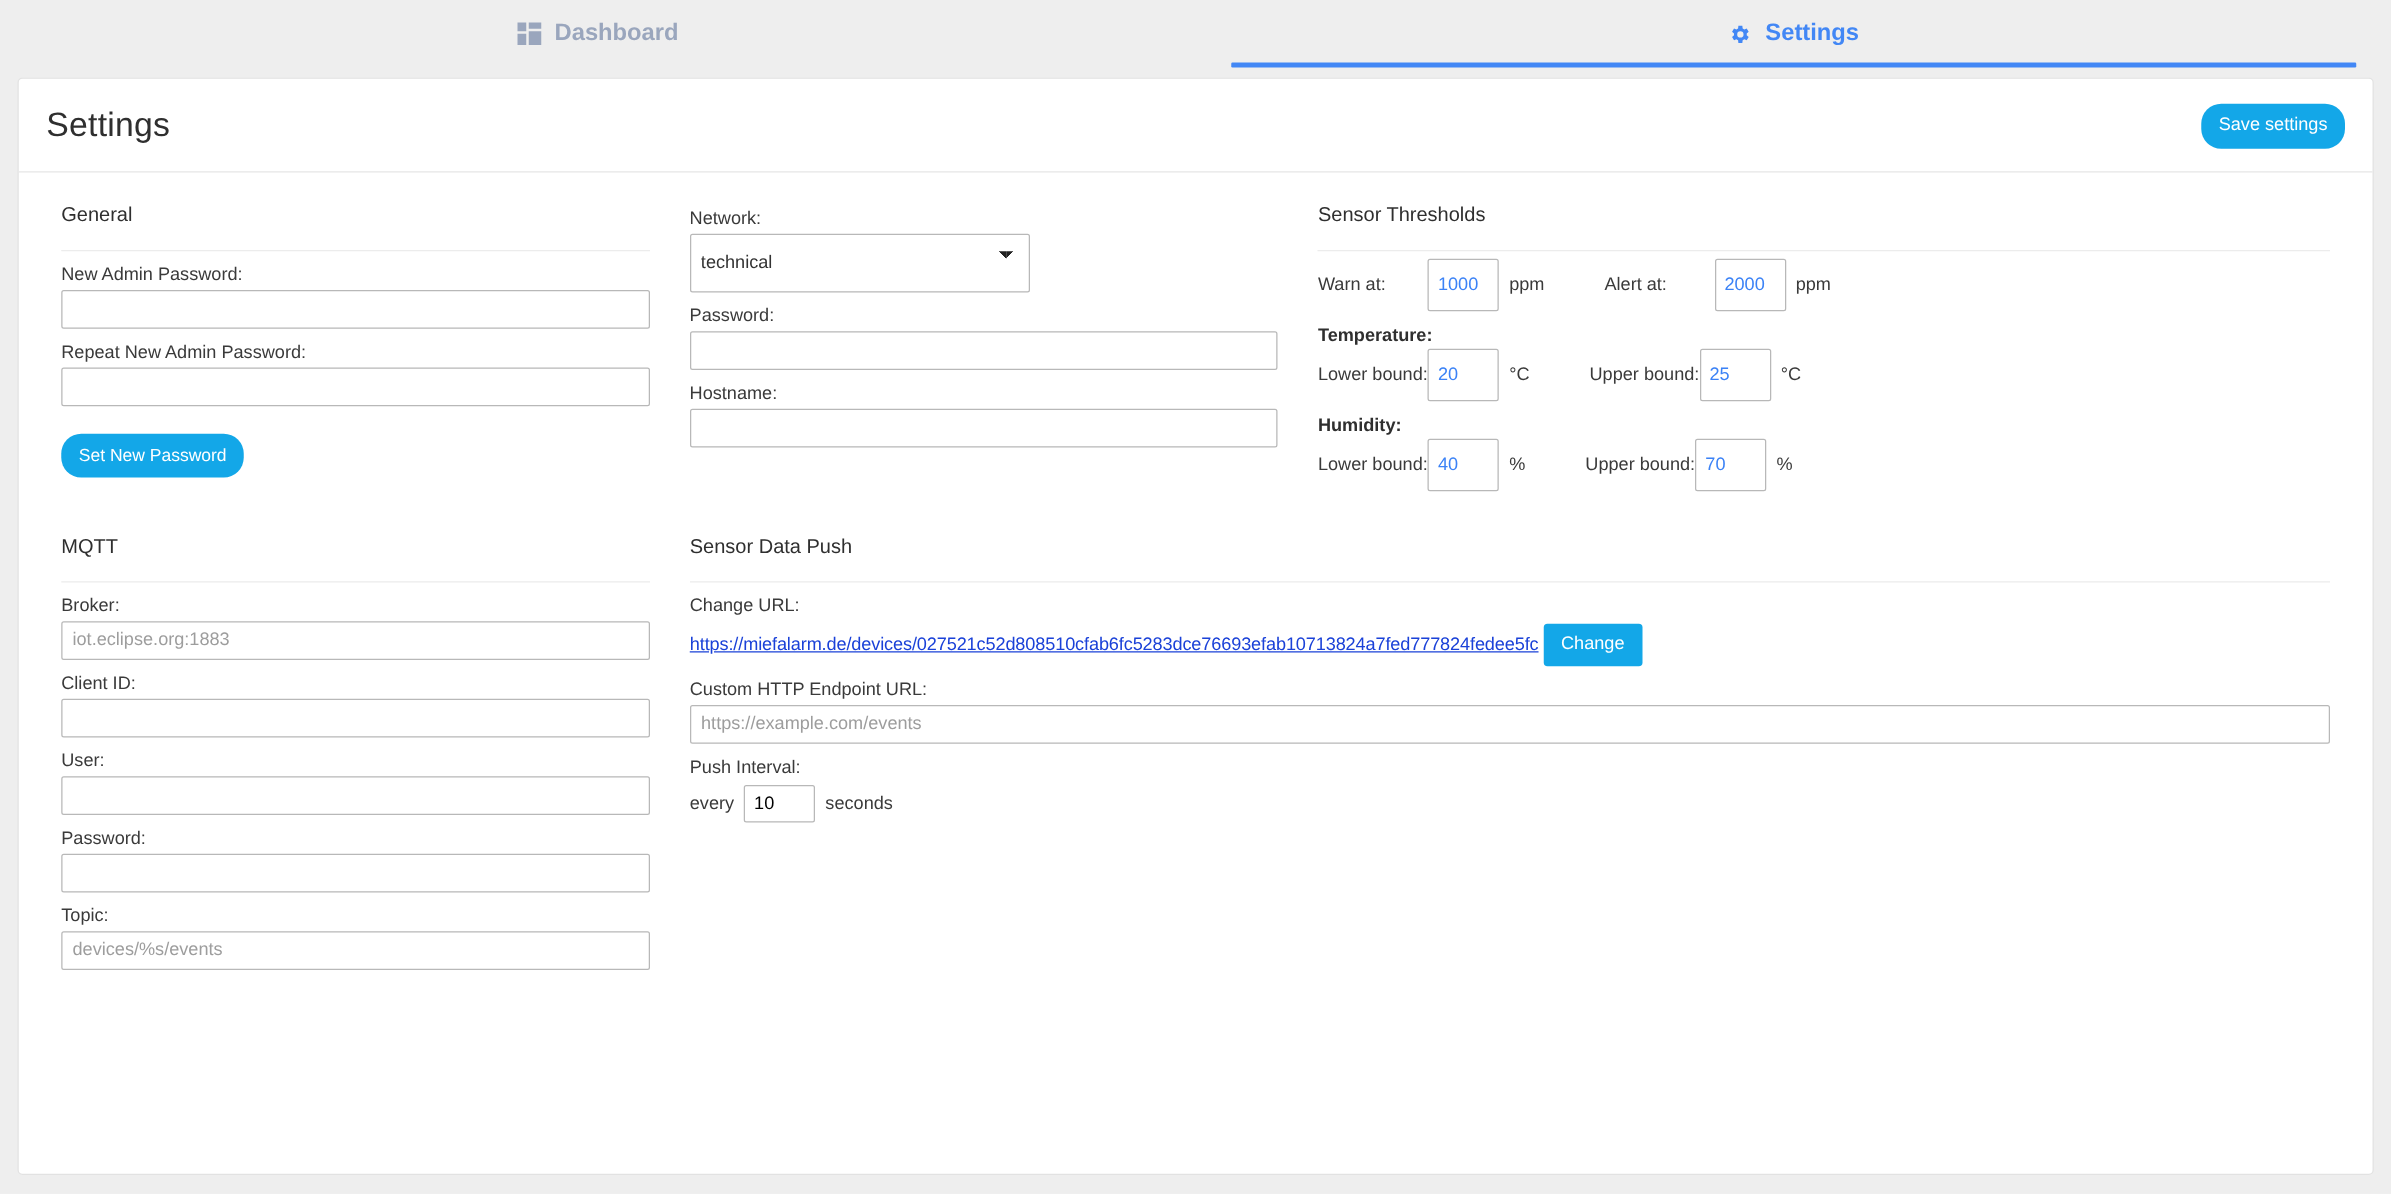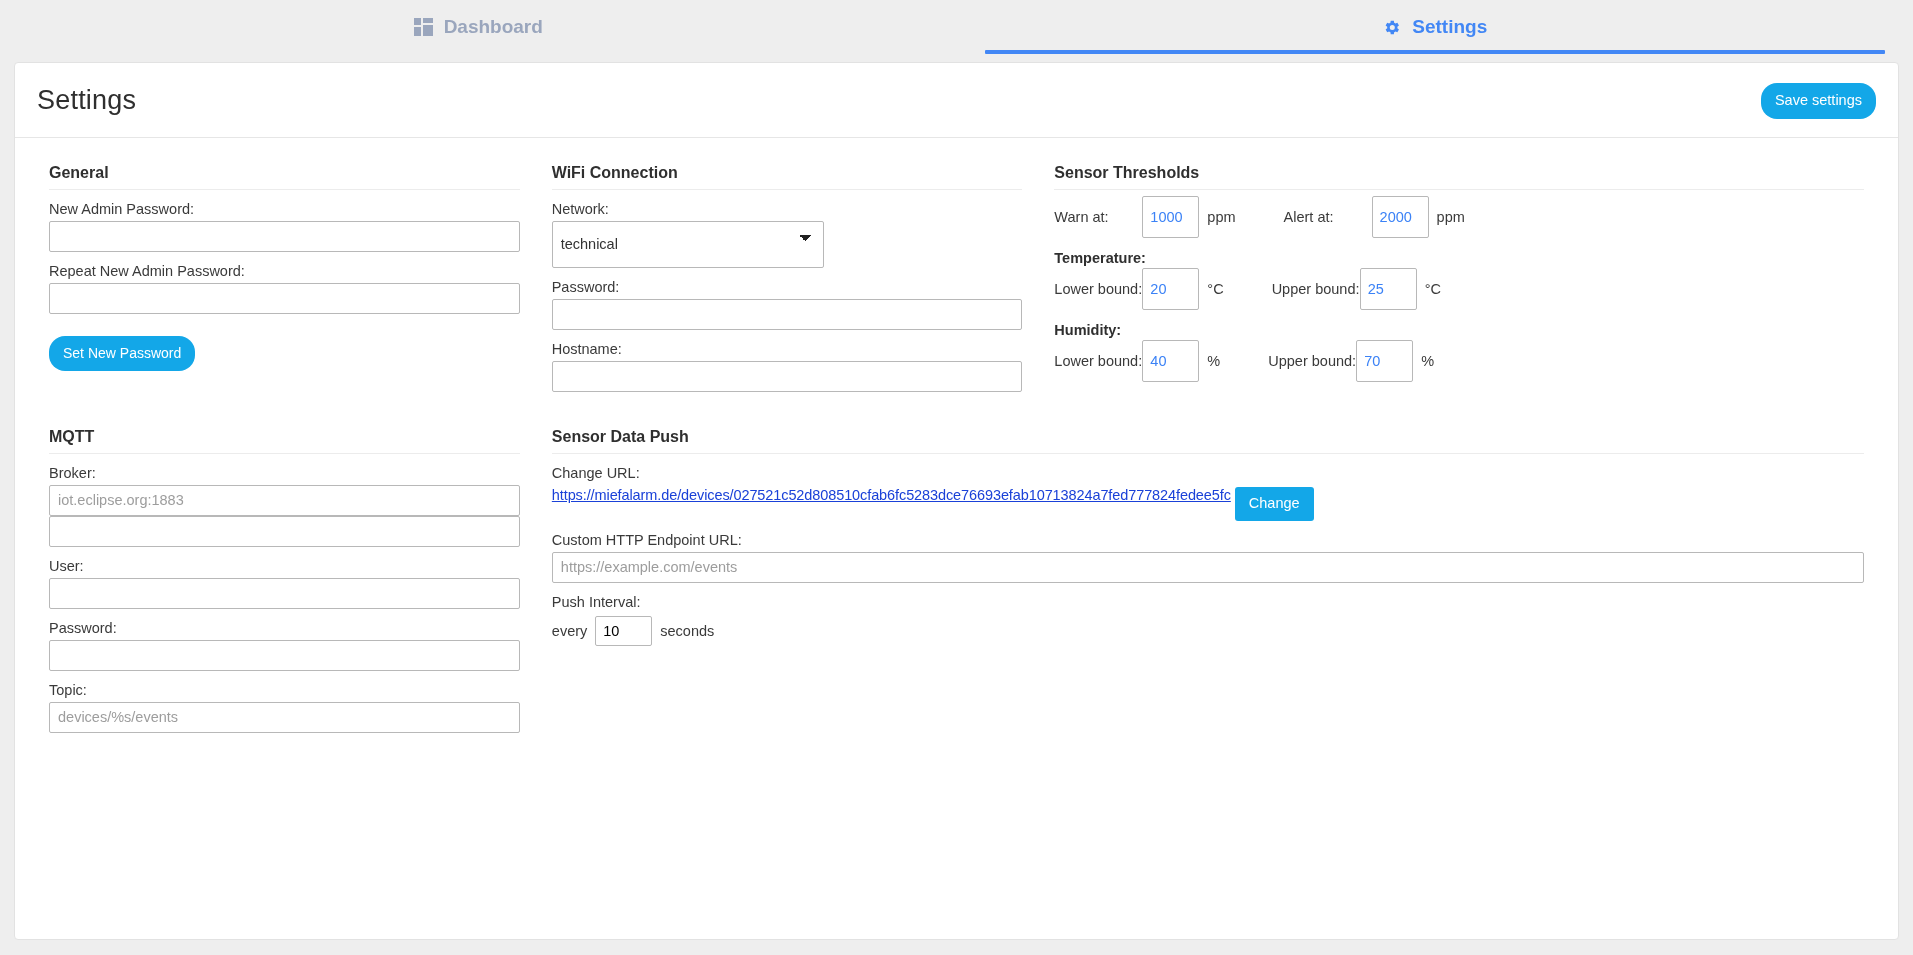--- a/index.html
+++ b/index.html
@@ -96,24 +96,24 @@
     display: flex;
     gap: 0;
   }
   .col { padding: 0 16px; }
   .col-1 { width: 511px; }
   .col-2 { width: 511px; }
   .col-3 { width: 856px; }
 
   .section-title {
     font-size: 16px;
-    font-weight: bold;
+    font-weight: normal;
     color: #2f2f2f;
     margin: 8px 0 6px 0;
-    padding-bottom: 7px;
+    padding-bottom: 18px;
     border-bottom: 1px solid #ececec;
   }
 
   label, .fld-label {
     display: block;
     font-size: 14.5px;
     color: #3a3a3a;
     margin: 11px 0 4px 0;
   }
   input.text, select.sel {
@@ -180,20 +180,21 @@
     font-size: 14.5px;
     color: #3a3a3a;
     margin-left: 8px;
     white-space: nowrap;
   }
   .thr-gap { width: 48px; }
 
   
   .url-row {
     display: flex;
+    align-items: center;
     gap: 4px;
     margin-top: 6px;
   }
   a.cloud-url {
     color: #1a41d8;
     font-size: 14.5px;
     text-decoration: underline;
     white-space: nowrap;
     letter-spacing: -0.1px;
   }
@@ -263,21 +264,20 @@
         <label>New Admin Password:</label>
         <input class="text" type="password" value="" style="">
 
         <label>Repeat New Admin Password:</label>
         <input class="text" type="password" value="" style="">
 
         <button class="btn btn-setpw">Set New Password</button>
       </div>
 
       <div class="col col-2">
-        <div class="section-title">WiFi Connection</div>
 
         <label>Network:</label>
         <select class="sel">
           <option selected="">technical</option>
         </select>
 
         <label>Password:</label>
         <input class="text w-wifi" type="password" value="" style="">
 
         <label>Hostname:</label>
@@ -335,20 +335,21 @@
     </div>
 
     <div class="row mt-sect">
 
       <div class="col col-1">
         <div class="section-title">MQTT</div>
 
         <label>Broker:</label>
         <input class="text" type="text" placeholder="iot.eclipse.org:1883" style="">
 
+        <label>Client ID:</label>
         <input class="text" type="text" value="" style="">
 
         <label>User:</label>
         <input class="text" type="text" value="" style="">
 
         <label>Password:</label>
         <input class="text" type="password" value="" style="">
 
         <label>Topic:</label>
         <input class="text" type="text" placeholder="devices/%s/events" style="">

